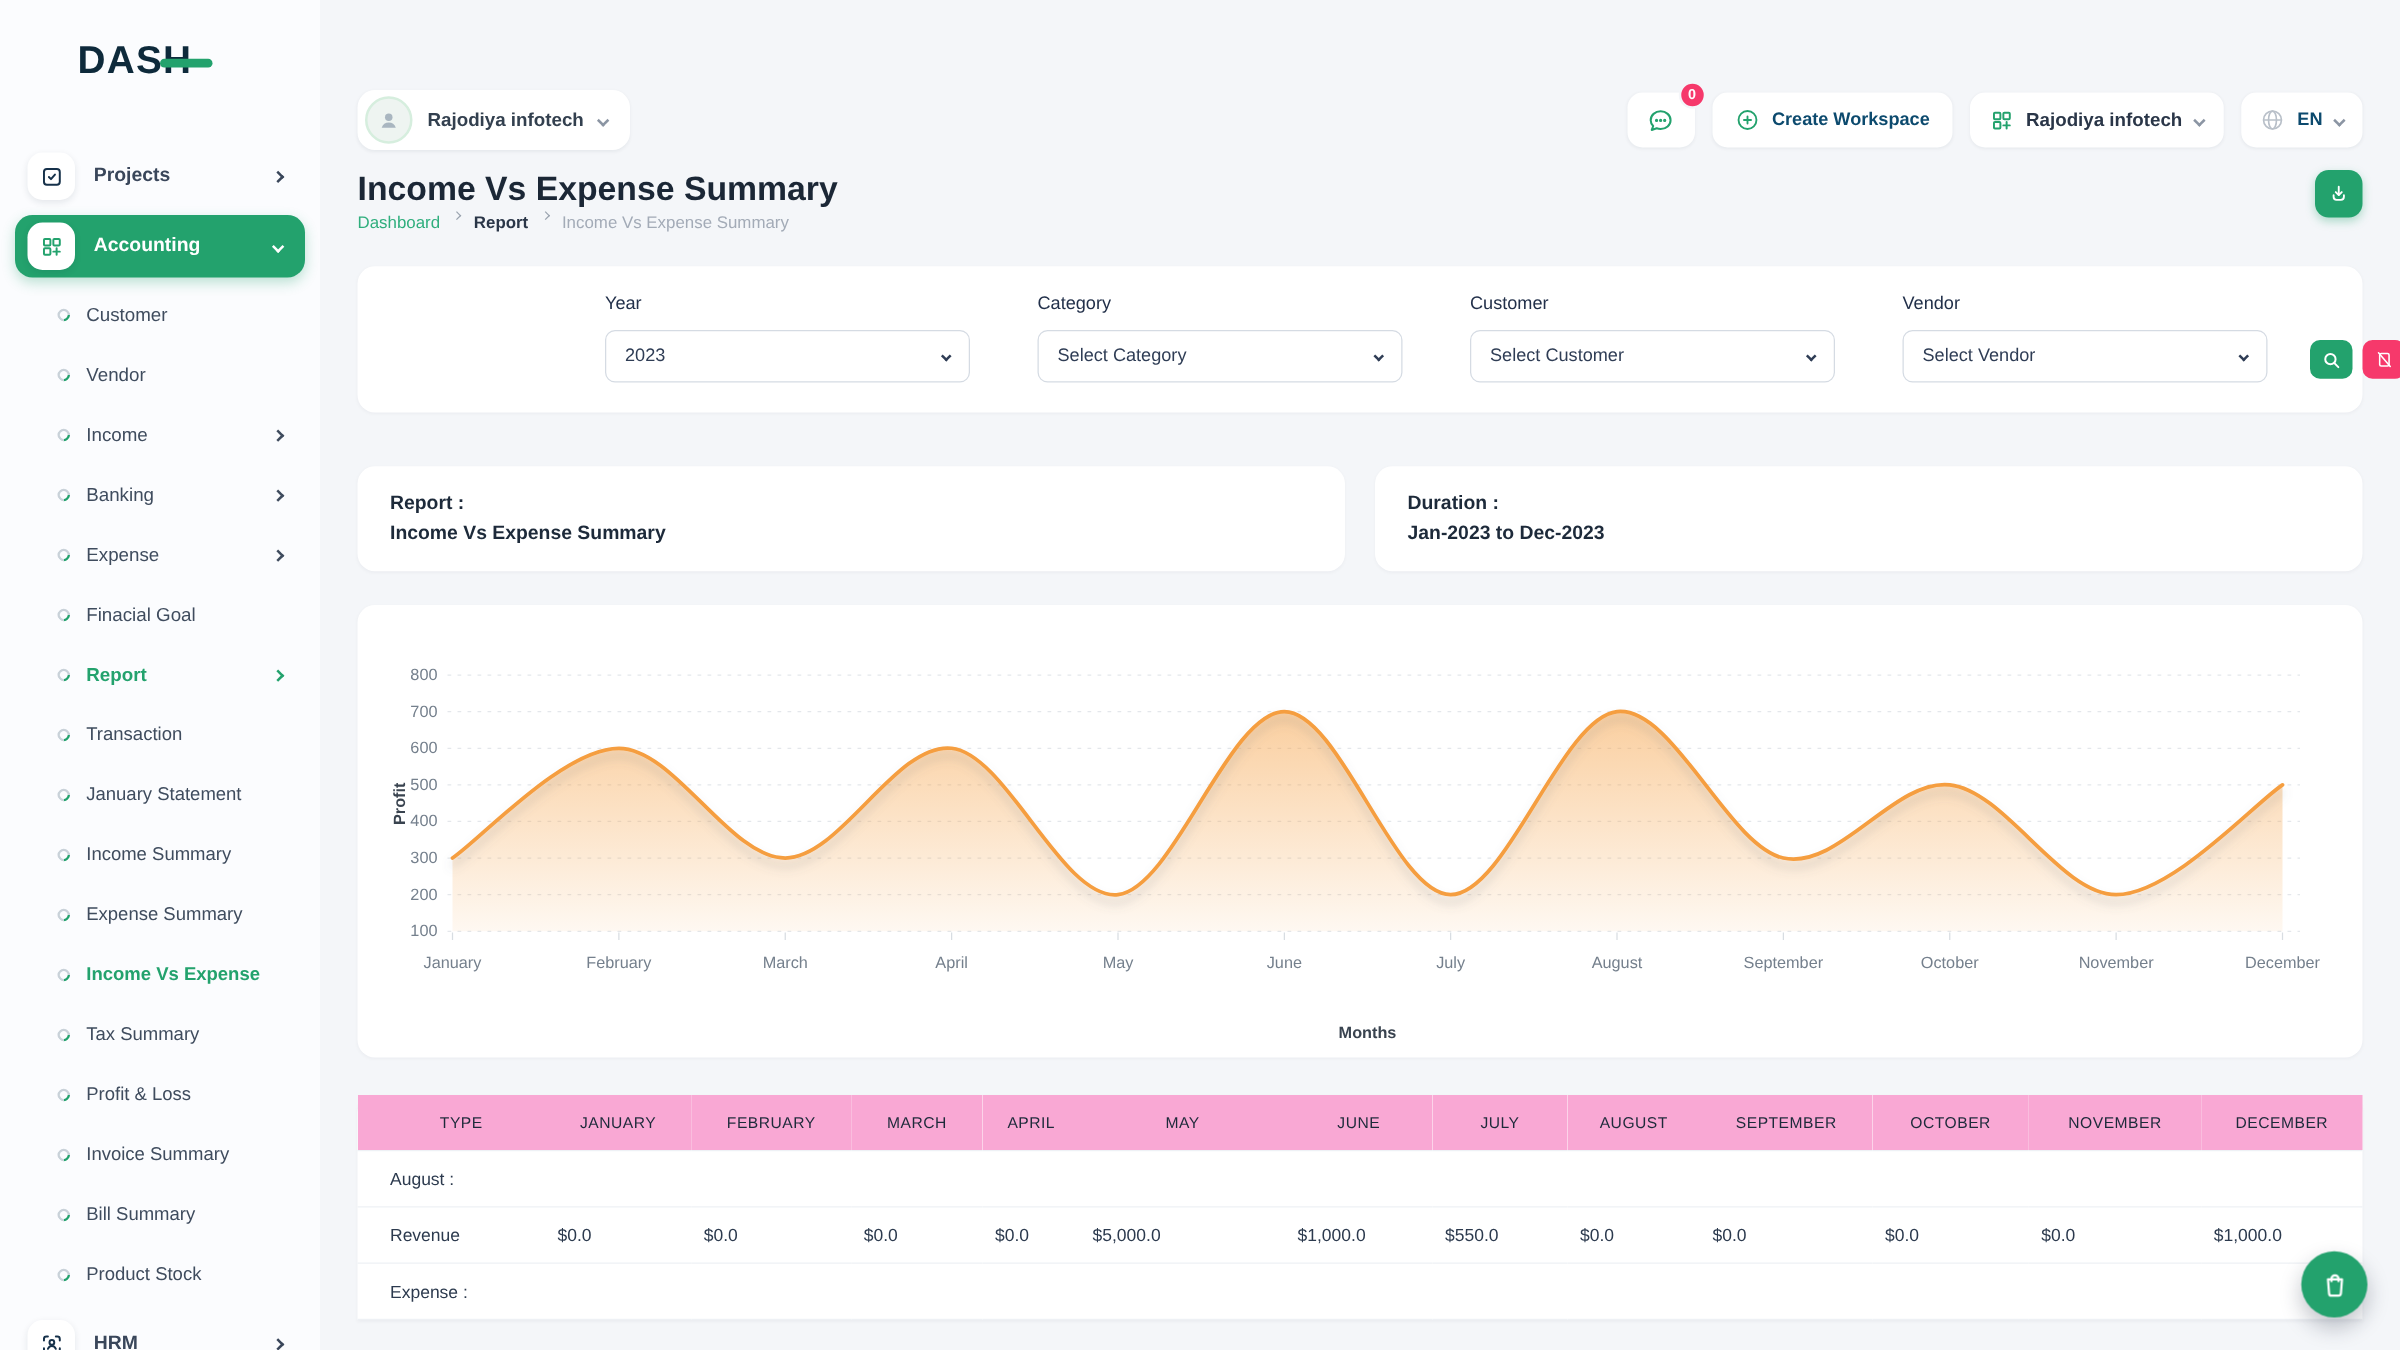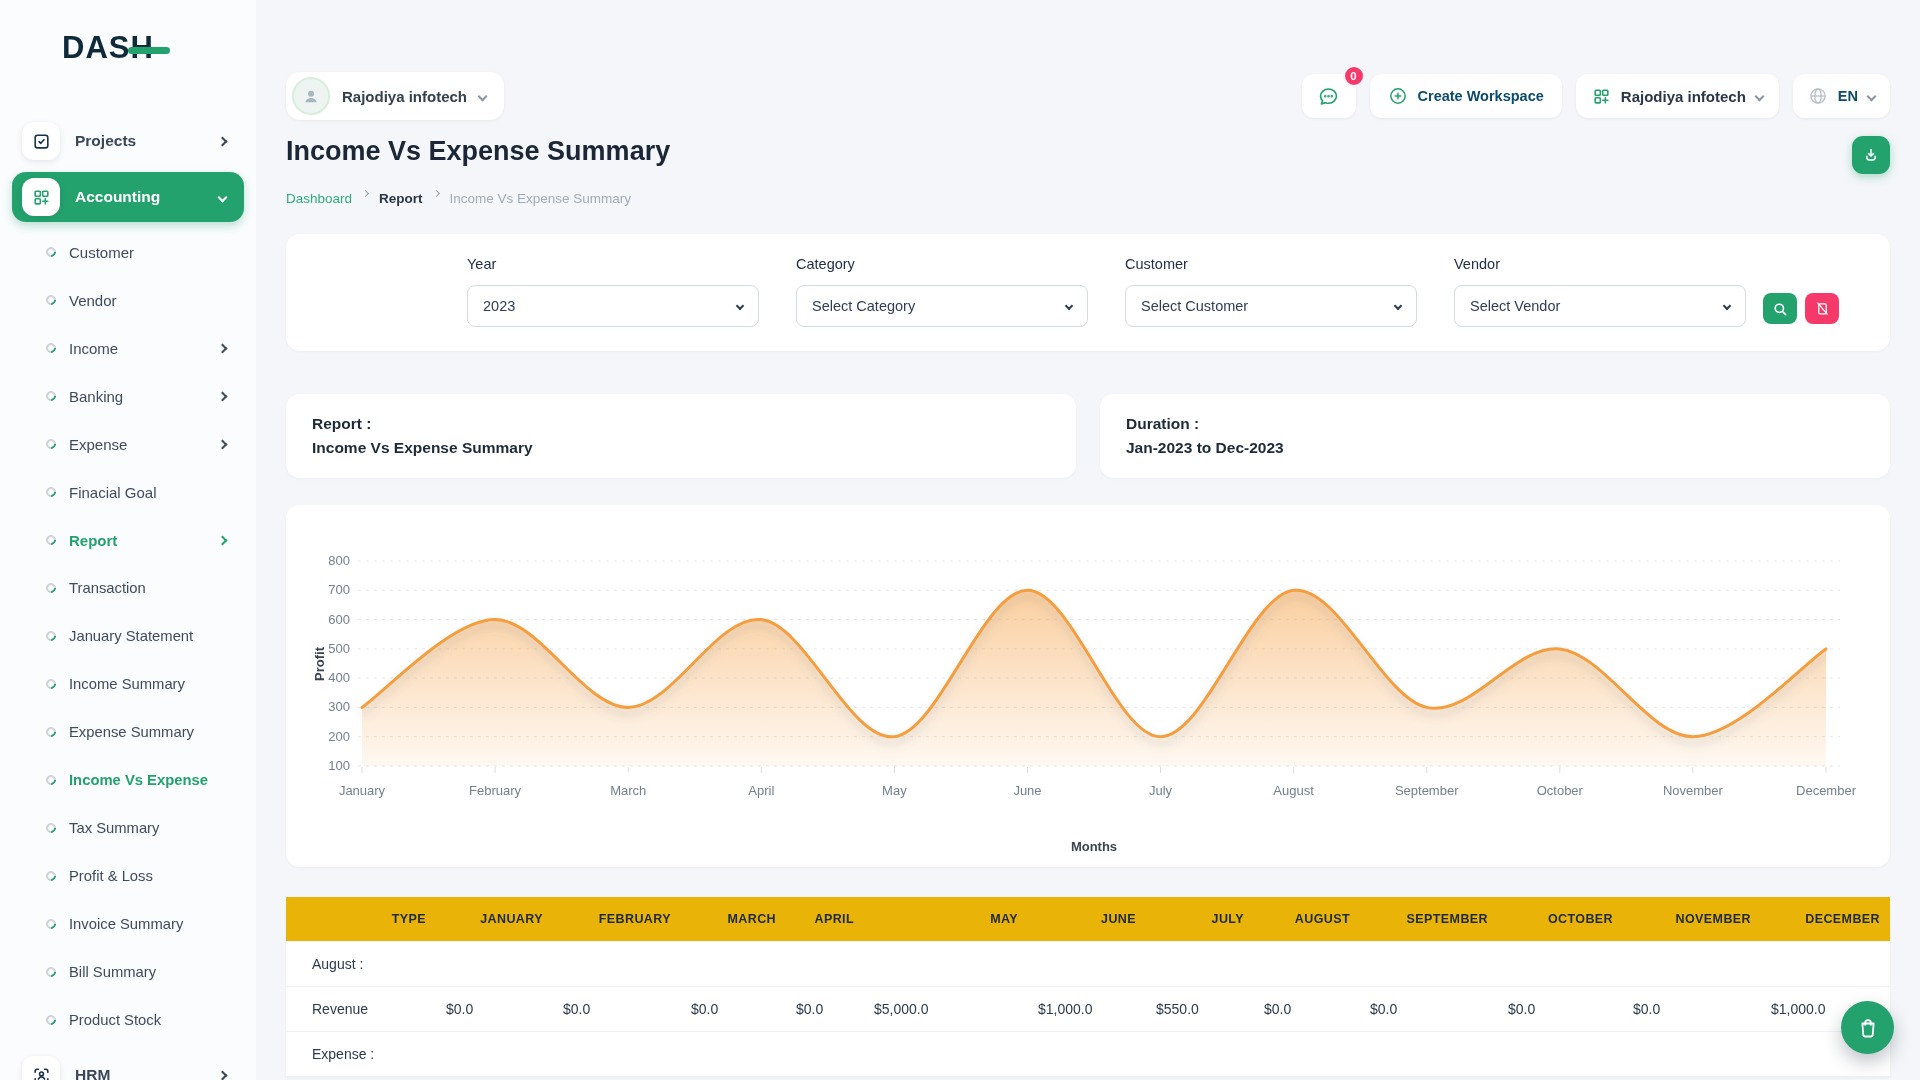--- a/index.html
+++ b/index.html
@@ -41,29 +41,29 @@
     box-shadow:0 1px 3px rgba(18,30,55,.06);cursor:pointer}
   .chat-btn{width:54px;justify-content:center;position:relative}
   .badge{position:absolute;top:-9px;right:-9px;min-width:22px;height:22px;border-radius:11px;background:#f6396b;
     color:#fff;font-size:11.5px;font-weight:700;display:grid;place-items:center;border:2px solid #f4f6f9}
   .cw-btn{padding:0 18px;gap:10px;font-size:14.5px;font-weight:600;color:#0c4a6e}
   .company-btn{padding:0 16px;gap:10px;font-size:15px;font-weight:600;color:#2a3648}
   .lang-btn{padding:0 15px;gap:10px;font-size:14.5px;font-weight:700;color:#0c4a6e}
 
   .page-head{display:flex;justify-content:space-between;align-items:flex-start;margin-top:16px}
   .title{font-size:27px;font-weight:700;color:#1b2736;line-height:30px}
-  .breadcrumb{margin-top:25px;display:flex;align-items:flex-start;gap:11px;font-size:13.5px}
+  .breadcrumb{margin-top:4px;display:flex;align-items:flex-start;gap:11px;font-size:13.5px}
   .bc-link{color:#2fae7d;cursor:pointer}
   .bc-mid{color:#2a3648;font-weight:600;cursor:pointer}
   .bc-current{color:#a3abb7}
   .bc-sep{width:5px;height:5px;border-right:1.6px solid #9aa3af;border-bottom:1.6px solid #9aa3af;transform:rotate(-45deg)}
   .dl-btn{width:38px;height:38px;border-radius:11px;background:#23a26d;display:grid;place-items:center;
     box-shadow:0 3px 8px rgba(35,162,109,.35);cursor:pointer}
 
-  .filter-card{margin-top:28px;background:#fff;border-radius:14px;padding:22px 26px 24px;display:flex;gap:37px;
+  .filter-card{margin-top:28px;background:#fff;border-radius:14px;padding:22px 26px 24px;display:flex;gap:54px;
     box-shadow:0 1px 3px rgba(18,30,55,.04)}
   .filter-spacer{width:118px;flex:0 0 auto}
   .flabel{font-size:14.5px;color:#22304a;margin-bottom:13px}
   .fselect{width:292px;height:42px;border:1px solid #d5dbe3;border-radius:8px;display:flex;align-items:center;
     justify-content:space-between;padding:0 15px;font-size:14.5px;color:#2f3d55;background:#fff;cursor:pointer}
   .fselect .chev{color:#2f3d55;width:6px;height:6px}
   .fbtns{display:flex;gap:8px;margin-top:37px;margin-left:-20px}
   .sq-btn{width:34px;height:31px;border-radius:8px;display:grid;place-items:center;cursor:pointer;border:none}
   .sq-btn.green{background:#23a26d}
   .sq-btn.pink{background:#f6396b}
@@ -71,21 +71,21 @@
   .info-row{display:flex;gap:24px;margin-top:43px}
   .info-card{flex:1;background:#fff;border-radius:14px;padding:18px 26px;box-shadow:0 1px 3px rgba(18,30,55,.04)}
   .info-label,.info-value{font-size:15.5px;font-weight:700;color:#1d2a3a;line-height:1.55}
 
   .chart-card{margin-top:27px;height:362px;background:#fff;border-radius:14px;padding:16px 16px 6px;
     box-shadow:0 1px 3px rgba(18,30,55,.04)}
   .chart-card svg{display:block;width:100%;height:100%}
 
   .table-card{margin-top:30px;background:#fff;border-radius:14px 14px 0 0;box-shadow:0 1px 3px rgba(18,30,55,.04)}
   table{width:100%;border-collapse:collapse;table-layout:fixed}
-  thead th{background:#eab308;font-size:12.5px;letter-spacing:.4px;color:#1d2a3a;font-weight:700;text-align:right;
+  thead th{background:#f9a8d4;font-size:12.5px;letter-spacing:.4px;color:#1d2a3a;font-weight:400;text-align:center;
     padding:15px 10px;border-bottom:1px solid #eef1f5;text-transform:uppercase;white-space:nowrap;overflow:hidden}
   th:first-child,td:first-child{padding-left:26px}
   tbody td{font-size:14px;color:#2c3a4e;padding:14px 10px;border-bottom:1px solid #eef1f5;white-space:nowrap;overflow:hidden}
 
   .fab{position:fixed;right:26px;bottom:26px;width:53px;height:53px;border-radius:50%;background:#23a26d;
     display:grid;place-items:center;box-shadow:0 8px 18px rgba(30,40,60,.28);cursor:pointer;z-index:9}
 </style>
 </head>
 <body>
 

